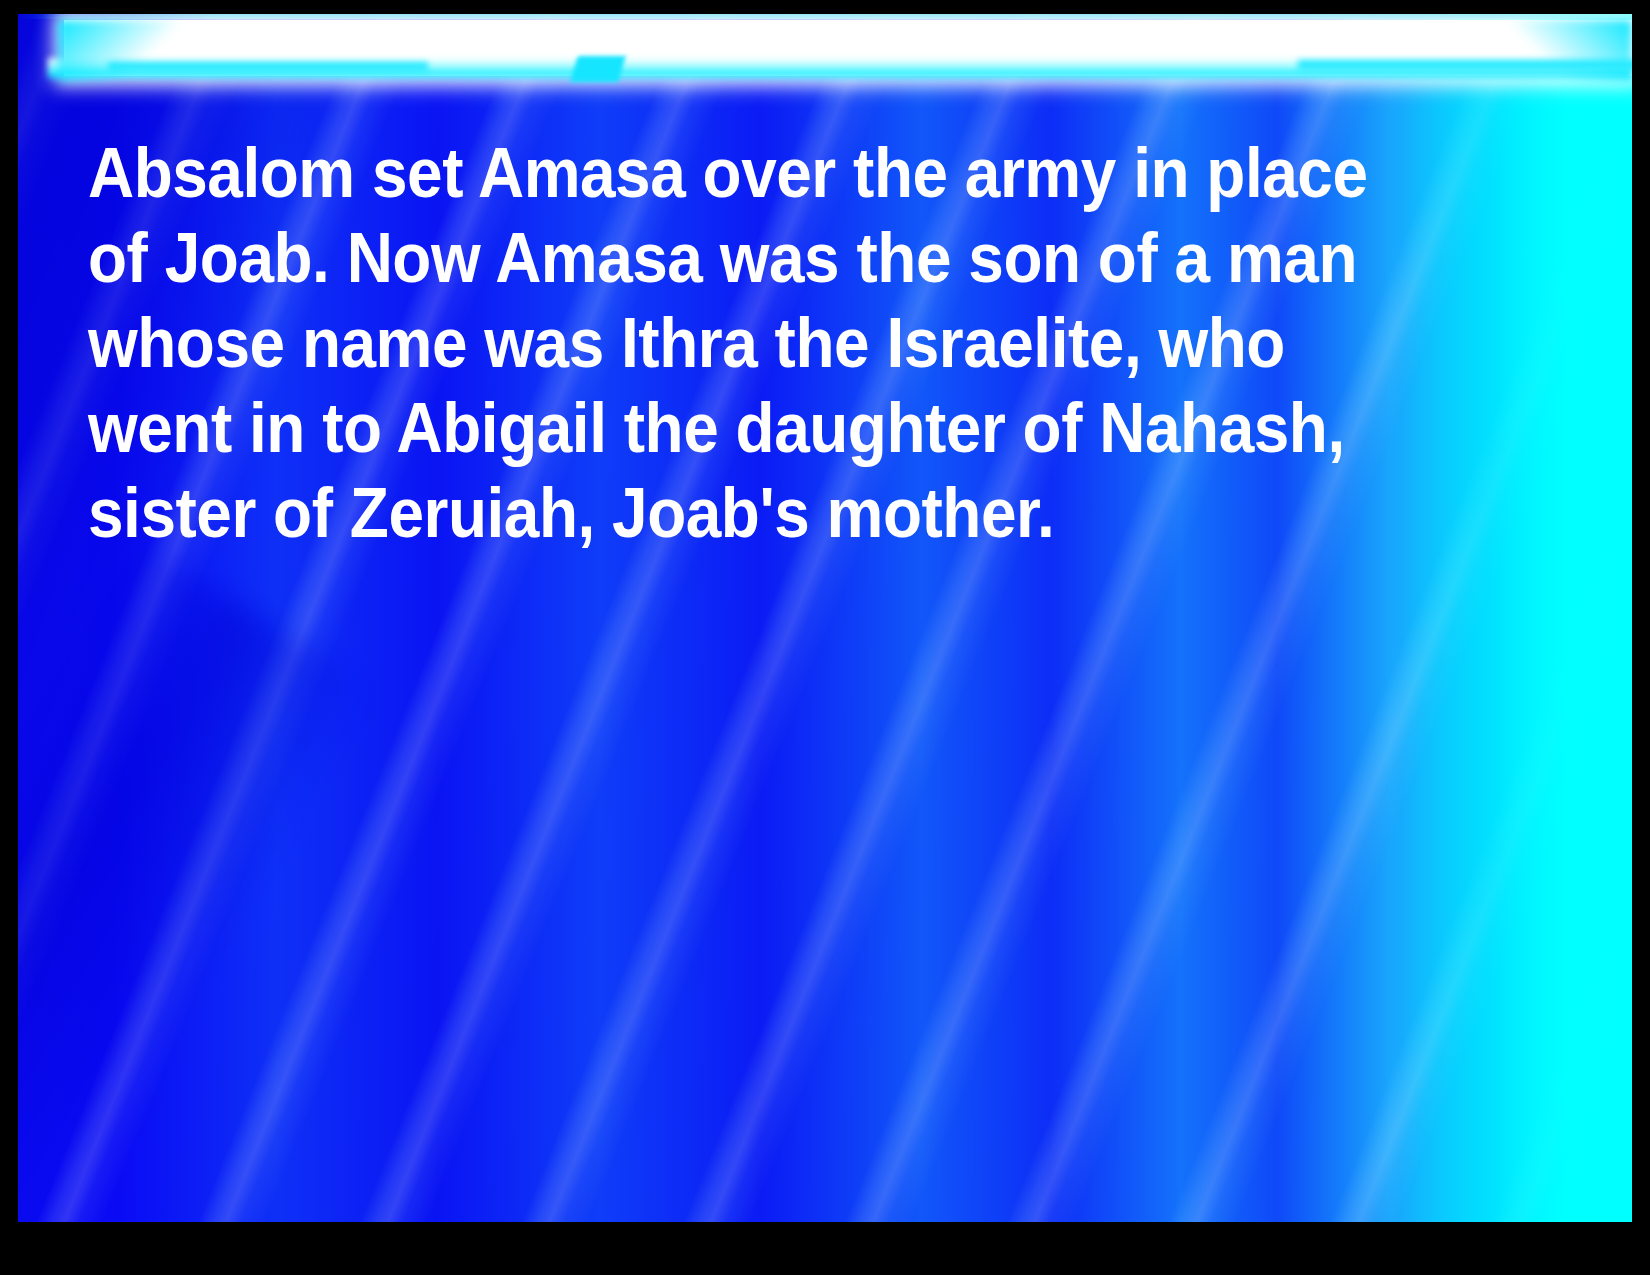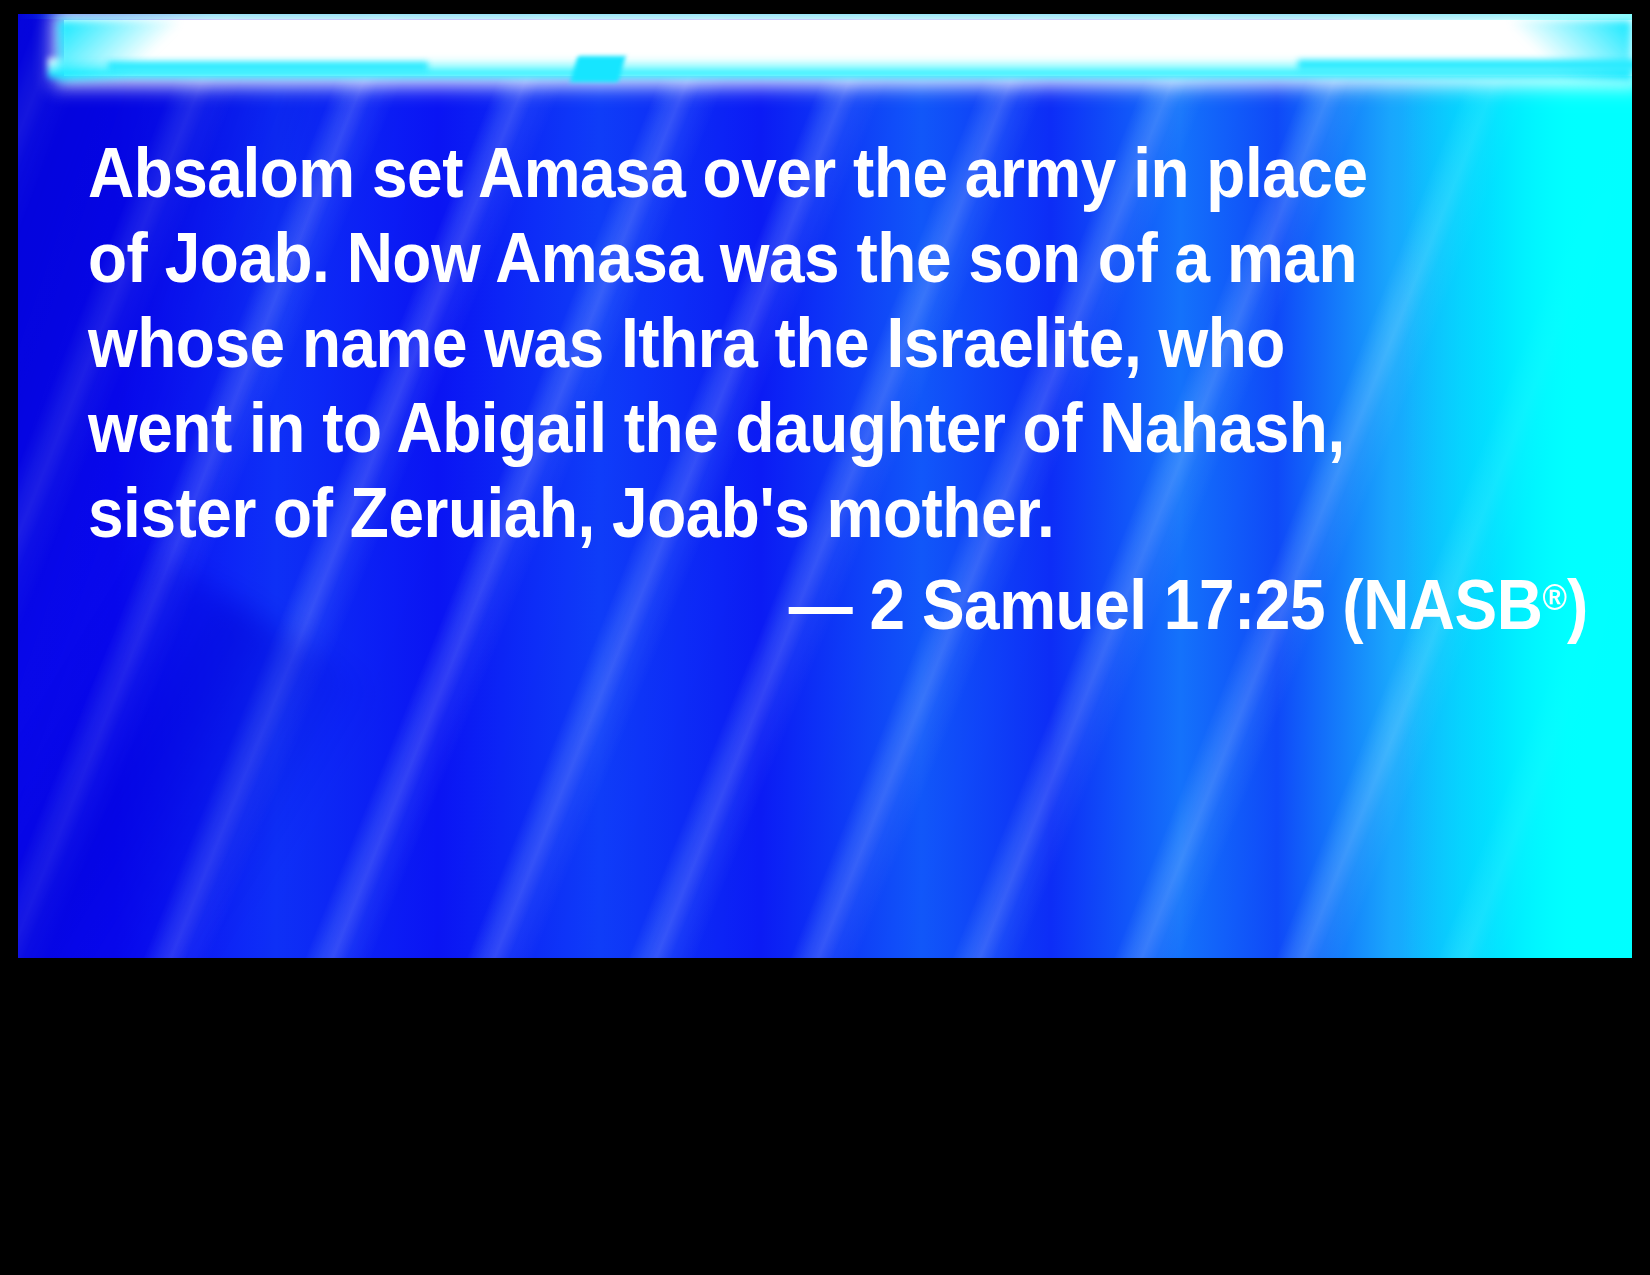--- a/index.html
+++ b/index.html
@@ -5,21 +5,21 @@
 <style>
   html, body {
     margin: 0;
     padding: 0;
     background: #000;
   }
 
   #slide {
     position: relative;
     width: 1650px;
-    height: 958px;
+    height: 1275px;
     background: #fde047;
     overflow: hidden;
     font-family: "Liberation Sans", "DejaVu Sans", sans-serif;
   }
 
   
   #frame {
     position: absolute;
     left: 0; top: 0;
     width: 1650px;
@@ -305,19 +305,16 @@
     </div>
 
     <div id="verse-block">
       <div class="verse-line">Absalom set Amasa over the army in place</div>
       <div class="verse-line">of Joab. Now Amasa was the son of a man</div>
       <div class="verse-line">whose name was Ithra the Israelite, who</div>
       <div class="verse-line">went in to Abigail the daughter of Nahash,</div>
       <div class="verse-line">sister of Zeruiah, Joab's mother.</div>
     </div>
 
-    <div id="attribution">
-      <span class="attrib-line"><span>— 2 Samuel 17:25 (NASB</span><span class="reg-mark">®</span><span>)</span></span>
-    </div>
 
     <div class="bottom-bar"></div>
   </div>
 </div>
 
 </body></html>

